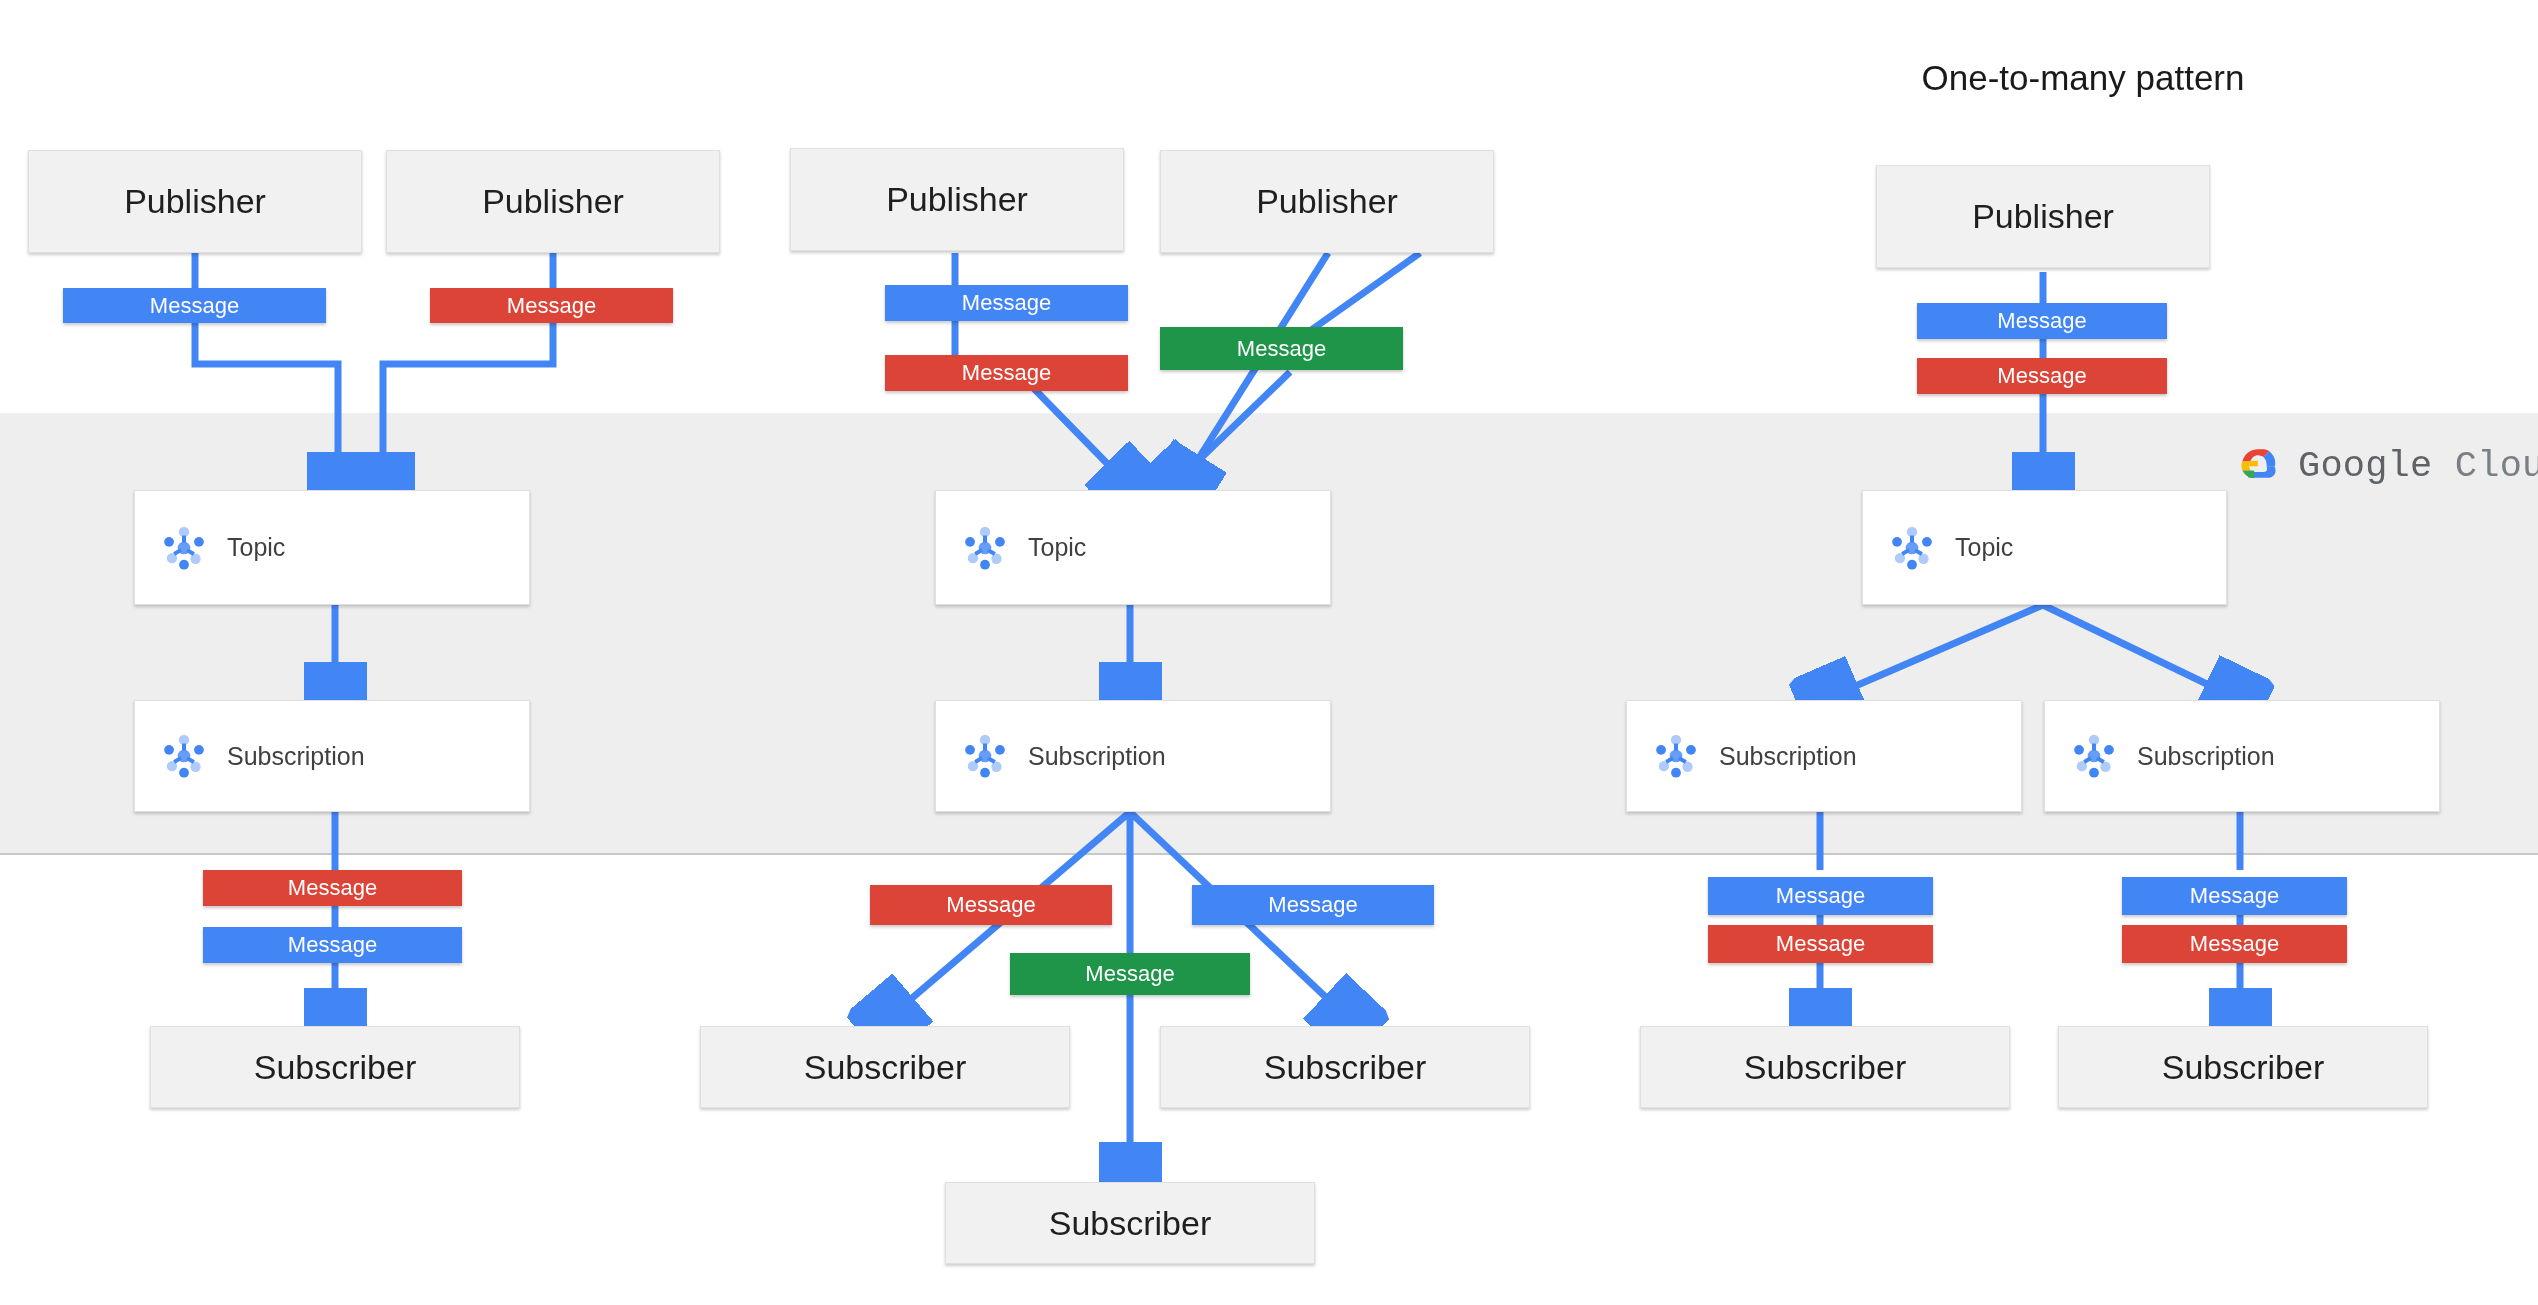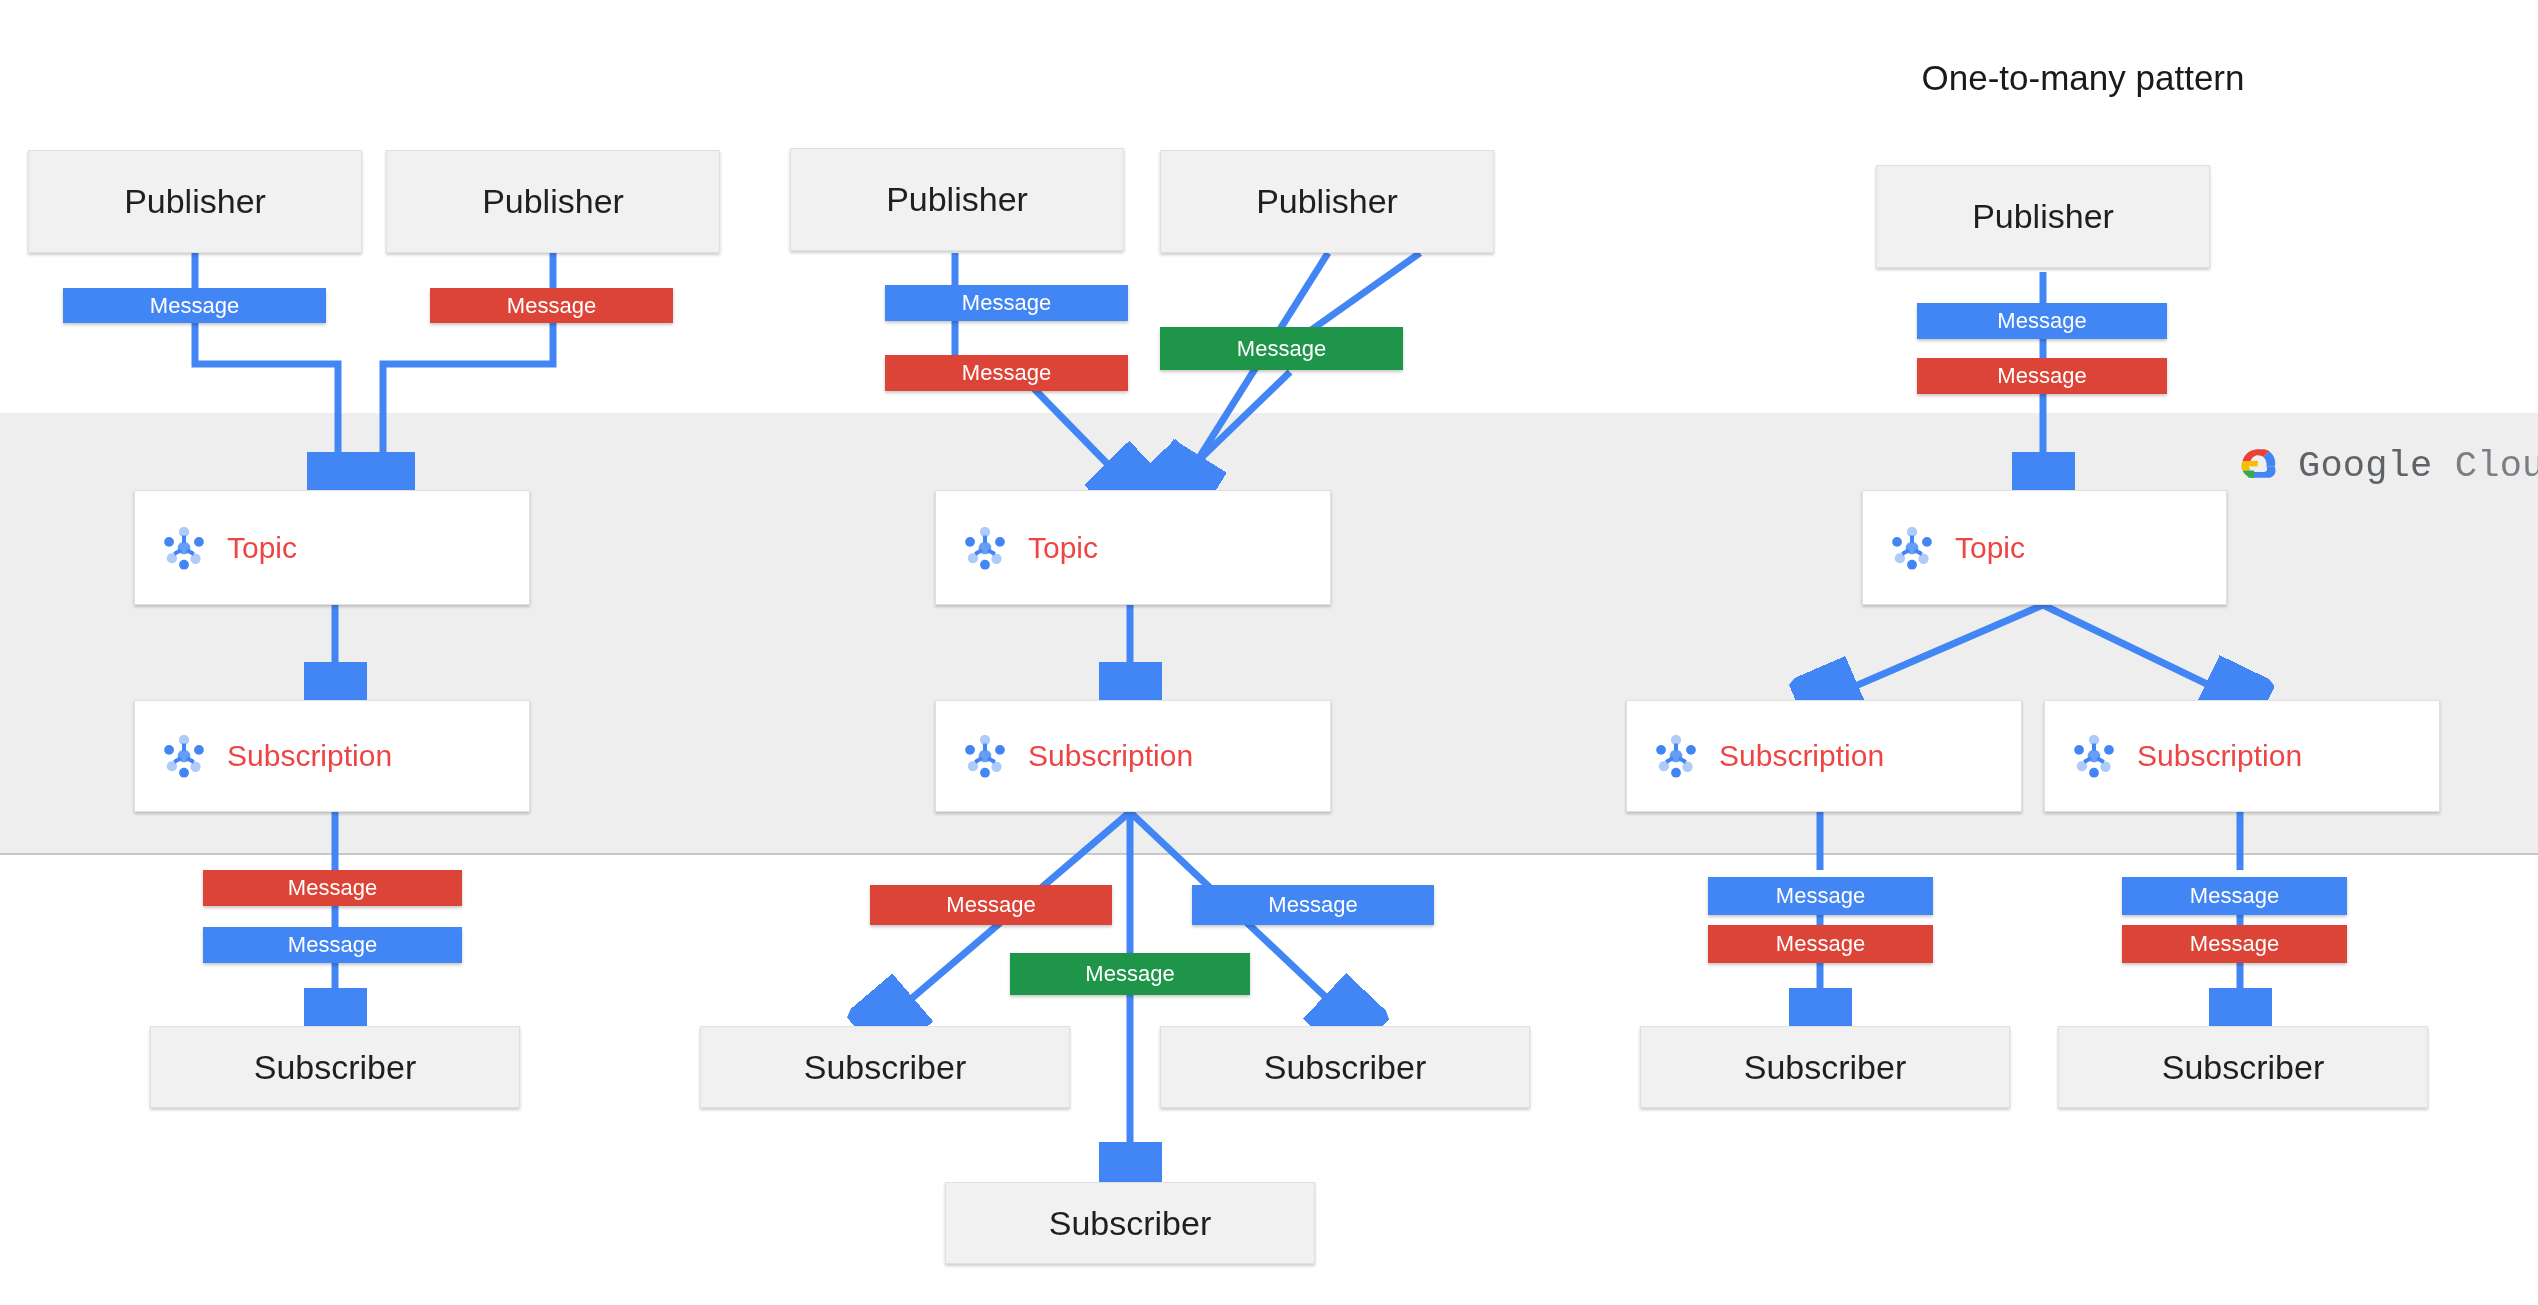--- a/index.html
+++ b/index.html
@@ -40,21 +40,21 @@
     position:absolute;z-index:5;
     box-sizing:border-box;
     display:flex;align-items:center;justify-content:center;
     border:1px solid #e0e0e0;
     box-shadow:0 2px 3px rgba(0,0,0,.20);
     font-size:34px;color:#1f1f1f;
     white-space:nowrap;
   }
   .node.endpoint{background:#f1f1f1;}
   .node.service{background:#ffffff;justify-content:flex-start;padding-left:26px;gap:20px;}
-  .node.service .lbl{font-size:30px;color:#ef4444;}
+  .node.service .lbl{font-size:25px;color:#404040;}
   .pubsub-ico{width:46px;height:46px;flex:0 0 auto;}
 
   
   .msg{
     position:absolute;z-index:8;
     box-sizing:border-box;
     display:flex;align-items:center;justify-content:center;
     color:#ffffff;font-size:22px;
     box-shadow:0 2px 3px rgba(0,0,0,.22);
     white-space:nowrap;

